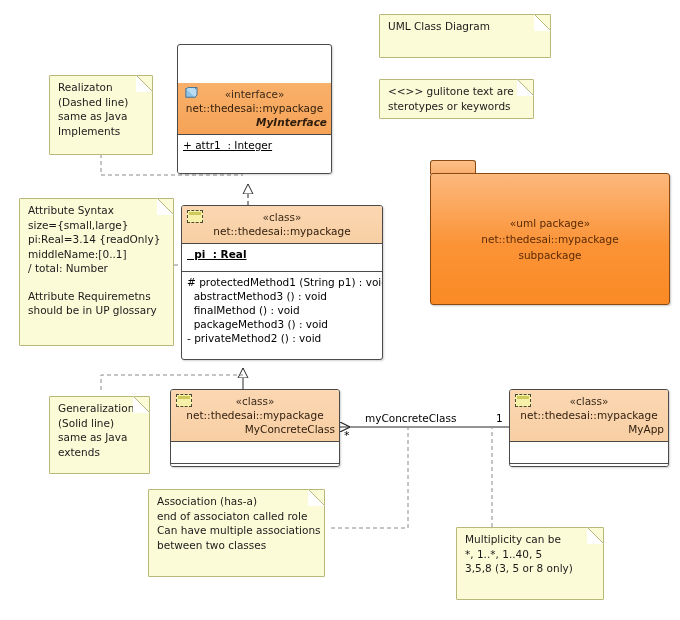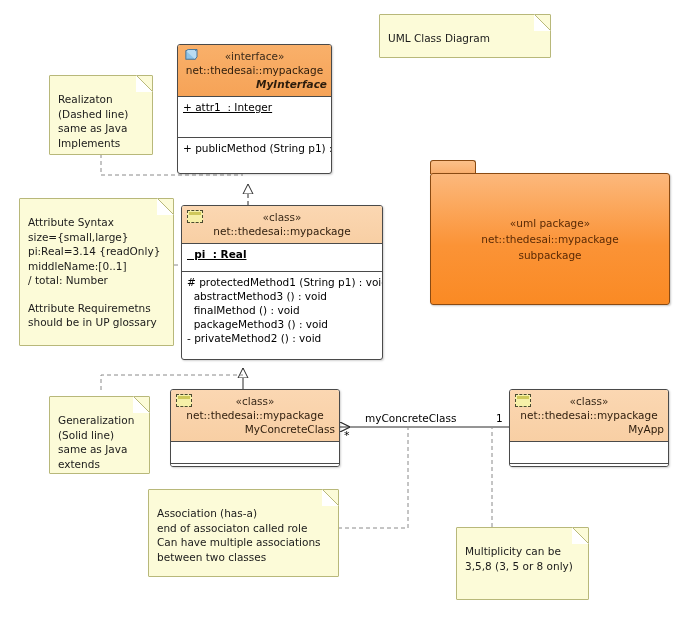--- a/index.html
+++ b/index.html
@@ -31,21 +31,21 @@
     height: 620px;
     pointer-events: none;
   }
 
   
   .note {
     position: absolute;
     background: #fcfbd8;
     border: 1px solid #b8b87a;
     box-sizing: border-box;
-    padding: 16px 8px 6px 8px;
+    padding: 4px 8px 6px 8px;
     line-height: 14.5px;
     font-size: 10.5px;
     color: #1a1a1a;
     border-radius: 1px;
   }
   .note .foldline {
     position: absolute;
     right: -1px;
     top: -1px;
     width: 17px;
@@ -67,20 +67,21 @@
   .clsbox .head {
     position: relative;
     background: linear-gradient(to bottom, #fbd7b2 0%, #f8cfa4 100%);
     border-bottom: 1px solid #4a4a4a;
     padding: 4px 4px 5px 4px;
     text-align: center;
     line-height: 14px;
   }
   .clsbox.iface .head {
     background: linear-gradient(to bottom, #f9b06a 0%, #f6a357 100%);
+    margin-top: 38px;
   }
   .stereo {
     display: block;
     font-size: 10.5px;
     color: #3a2a1a;
   }
   .qname {
     display: block;
     font-size: 10.5px;
     color: #2c1c0c;
@@ -215,20 +216,28 @@
   </svg>
 
   <div class="note" style="left:379px; top:14px; width:172px; height:44px;">
     <svg class="foldline" viewBox="0 0 17 17">
       <path d="M0,0 L17,17 L0,17 z" fill="#ffffff" stroke="none" transform="translate(0,0)"></path>
       <path d="M0.5,0.5 L16.5,16.5" stroke="#b8b87a" fill="none"></path>
     </svg>
     <span class="note-line">UML Class Diagram</span>
   </div>
 
+  <div class="note" style="left:379px; top:79px; width:155px; height:40px;">
+    <svg class="foldline" viewBox="0 0 17 17">
+      <path d="M0,0 L17,17 L0,17 z" fill="#ffffff" stroke="none"></path>
+      <path d="M0.5,0.5 L16.5,16.5" stroke="#b8b87a" fill="none"></path>
+    </svg>
+    <span class="note-line">&lt;&lt;&gt;&gt; gulitone text are</span>
+    <span class="note-line">sterotypes or keywords</span>
+  </div>
 
   <div class="note" style="left:49px; top:75px; width:104px; height:80px;">
     <svg class="foldline" viewBox="0 0 17 17">
       <path d="M0,0 L17,17 L0,17 z" fill="#ffffff" stroke="none"></path>
       <path d="M0.5,0.5 L16.5,16.5" stroke="#b8b87a" fill="none"></path>
     </svg>
     <span class="note-line">Realizaton</span>
     <span class="note-line">(Dashed line)</span>
     <span class="note-line">same as Java</span>
     <span class="note-line">Implements</span>
@@ -253,37 +262,38 @@
     <svg class="foldline" viewBox="0 0 17 17">
       <path d="M0,0 L17,17 L0,17 z" fill="#ffffff" stroke="none"></path>
       <path d="M0.5,0.5 L16.5,16.5" stroke="#b8b87a" fill="none"></path>
     </svg>
     <span class="note-line">Generalization</span>
     <span class="note-line">(Solid line)</span>
     <span class="note-line">same as Java</span>
     <span class="note-line">extends</span>
   </div>
 
-  <div class="note" style="left:148px; top:489px; width:191px; height:88px;">
+  <div class="note" style="left:148px; top:489px; width:177px; height:88px;">
     <svg class="foldline" viewBox="0 0 17 17">
       <path d="M0,0 L17,17 L0,17 z" fill="#ffffff" stroke="none"></path>
       <path d="M0.5,0.5 L16.5,16.5" stroke="#b8b87a" fill="none"></path>
     </svg>
     <span class="note-line">Association (has-a)</span>
     <span class="note-line">end of associaton called role</span>
     <span class="note-line">Can have multiple associations</span>
     <span class="note-line">between two classes</span>
   </div>
 
-  <div class="note" style="left:456px; top:527px; width:133px; height:73px;">
+  <div class="note" style="left:456px; top:527px; width:148px; height:73px;">
     <svg class="foldline" viewBox="0 0 17 17">
       <path d="M0,0 L17,17 L0,17 z" fill="#ffffff" stroke="none"></path>
       <path d="M0.5,0.5 L16.5,16.5" stroke="#b8b87a" fill="none"></path>
     </svg>
     <span class="note-line">Multiplicity can be</span>
+    <span class="note-line">*, 1..*, 1..40, 5</span>
     <span class="note-line">3,5,8 (3, 5 or 8 only)</span>
   </div>
 
   <div class="clsbox iface" style="left:177px; top:44px; width:155px; height:130px;">
     <div class="head">
       <svg class="icon-iface" viewBox="0 0 16 14">
         <rect x="3" y="2" width="10" height="9" fill="#8fc4e8" stroke="#3b6e96" stroke-width="1"></rect>
         <path d="M3,2 L5.5,0.5 L15,0.5 L15,8.5 L13,11" fill="#b9dcf2" stroke="#3b6e96" stroke-width="1"></path>
         <line x1="13" y1="2" x2="15" y2="0.5" stroke="#3b6e96" stroke-width="1"></line>
       </svg>

